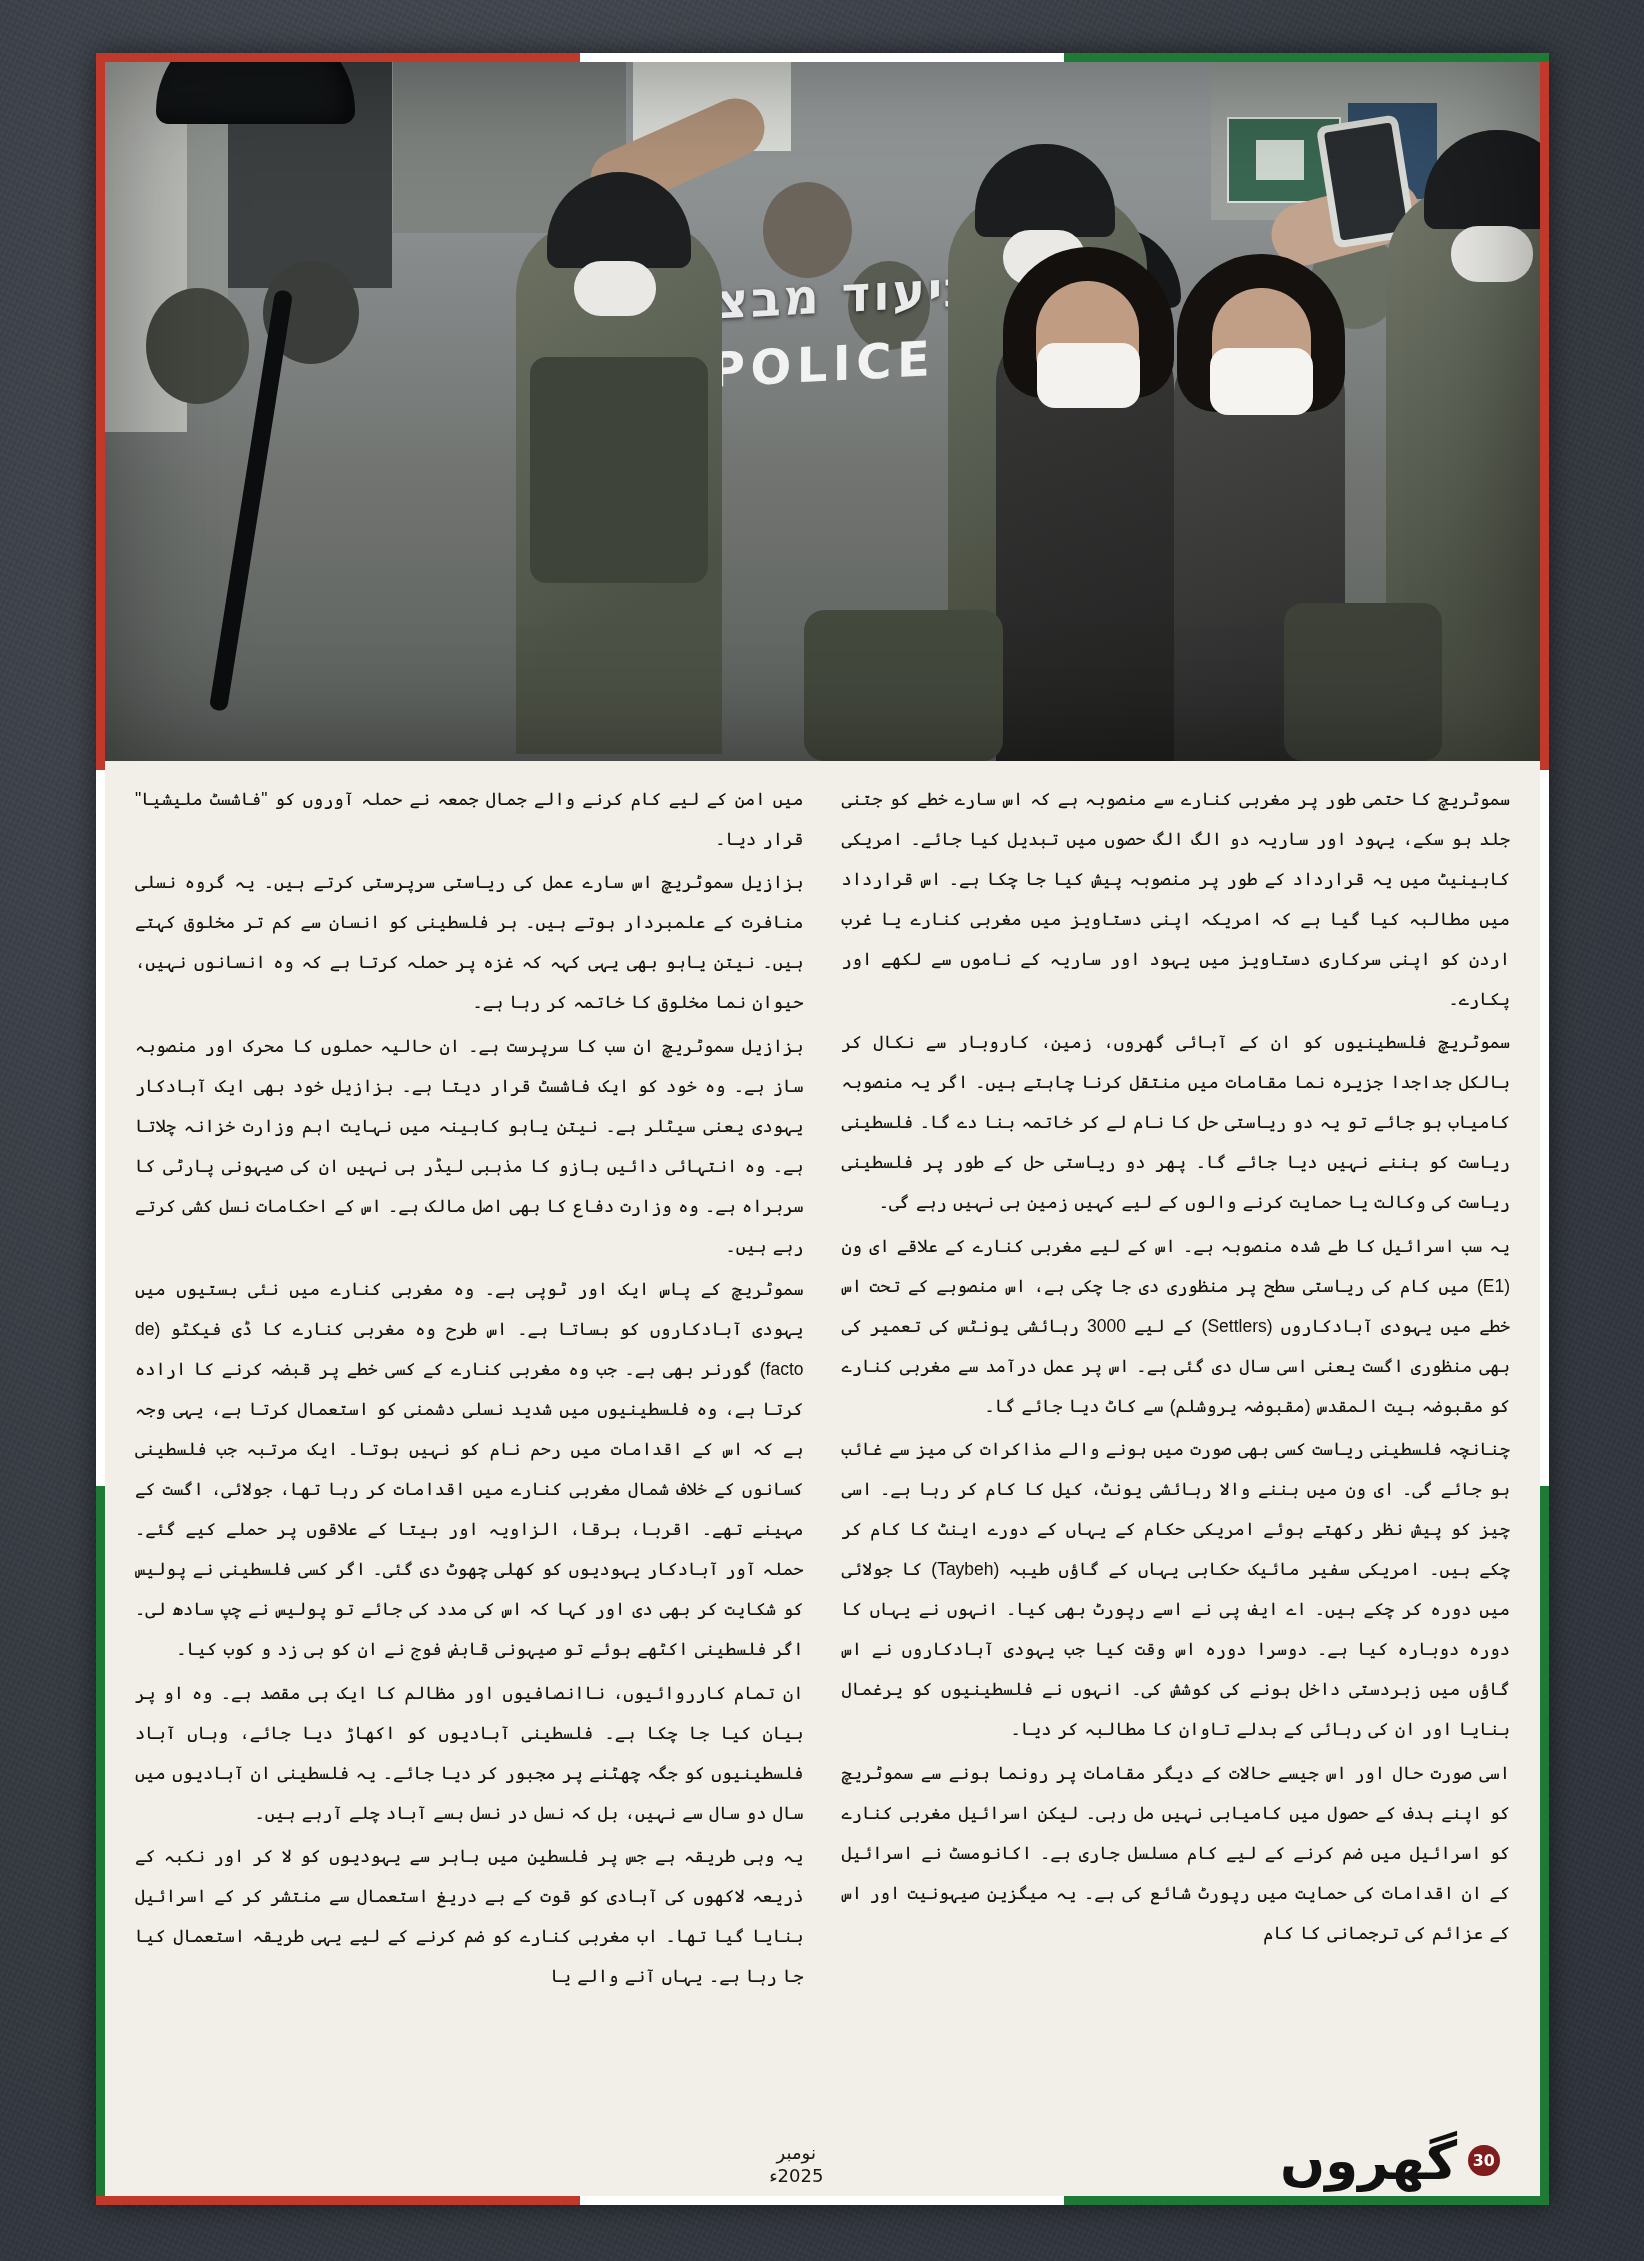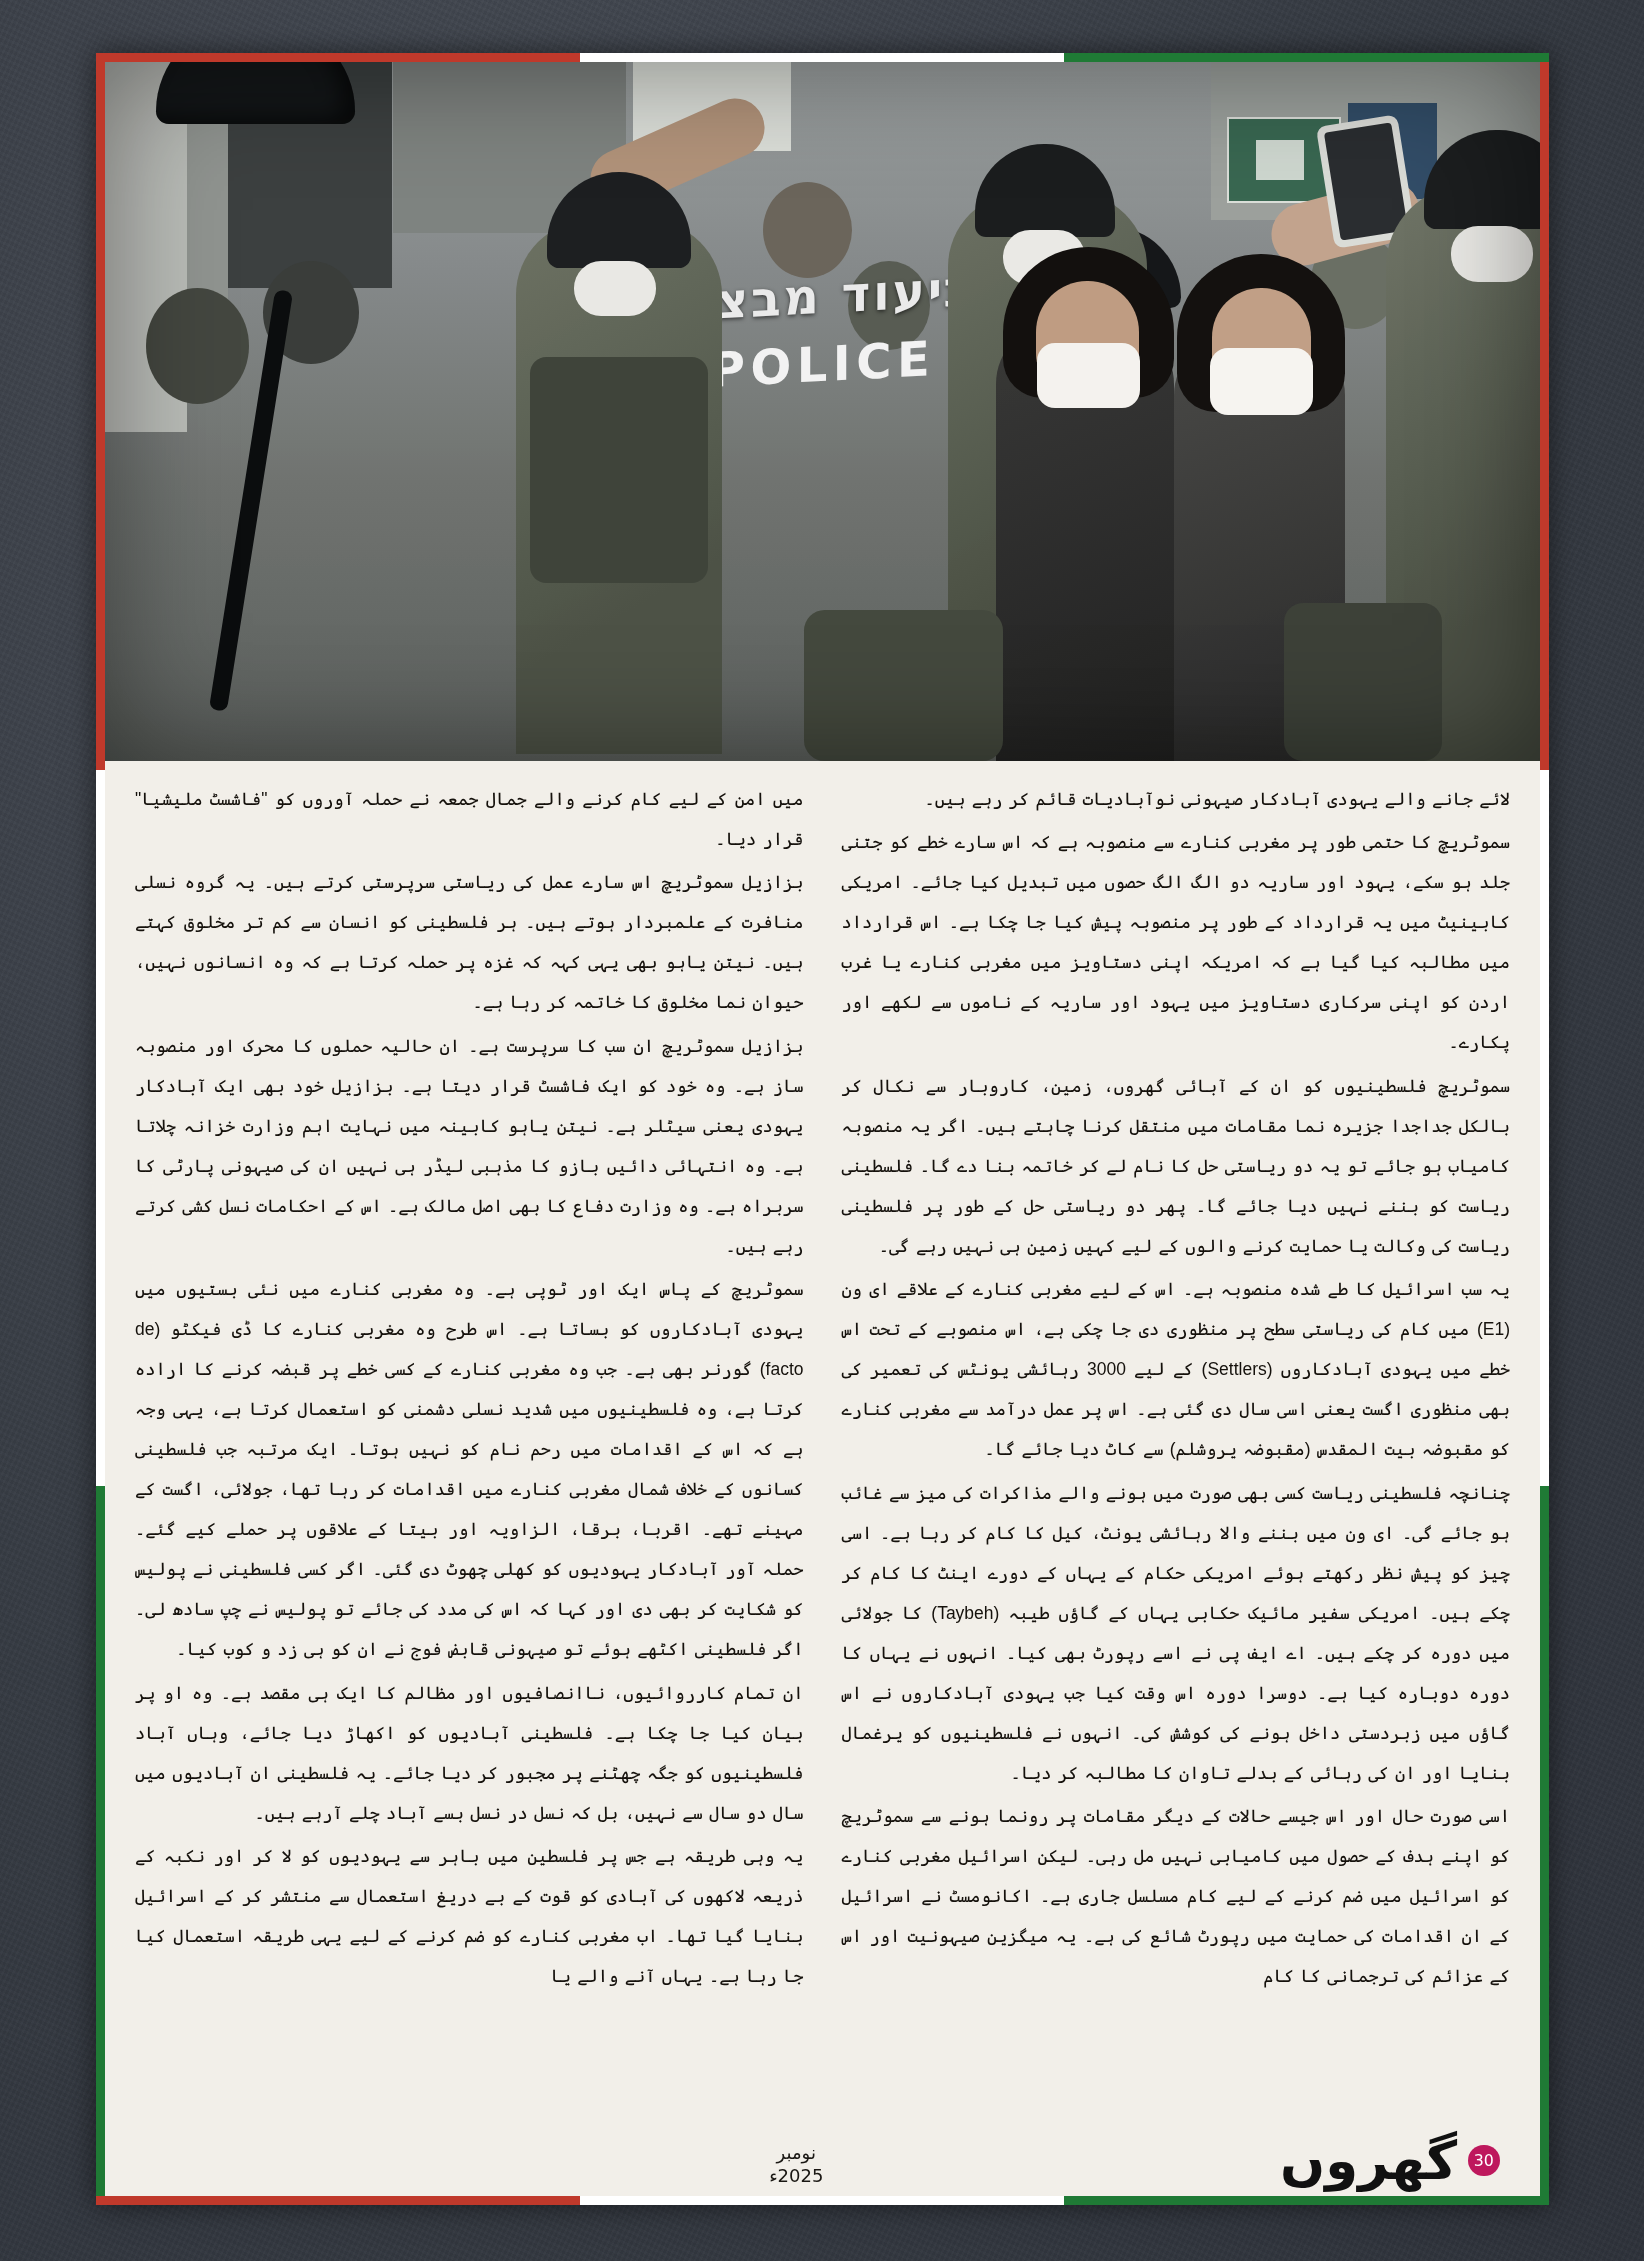--- a/index.html
+++ b/index.html
@@ -197,23 +197,23 @@
   .masthead-name{
     font-size:53px;
     font-weight:bold;
     color:#111;
     letter-spacing:-1.4px;
     line-height:1;
     font-family:"DejaVu Sans","Liberation Sans",sans-serif;
   }
   .pagenum{
     width:31.5px;height:31.5px;border-radius:50%;
-    background:#be185d;color:#fff;
+    background:#7f1d1d;color:#fff;
     display:flex;align-items:center;justify-content:center;
-    font-size:15.8px;font-weight:normal;
+    font-size:15.8px;font-weight:bold;
   }
   .footer-spacer{width:151px;}
 </style>
 </head>
 <body>
 
 <div class="bg-texture"></div>
 
 <div class="page">
   <div class="edge edge-left"></div>
@@ -284,21 +284,20 @@
       <div class="gearbag"></div>
       <div class="gearbag2"></div>
       <div class="ground"></div>
       <div class="vignette"></div>
     </div>
 
     <div class="body-area">
       <div class="cols">
 
         <div class="col">
-          <p>لائے جانے والے یہودی آبادکار صیہونی نوآبادیات قائم کر رہے ہیں۔</p>
           <p>سموٹریچ کا حتمی طور پر مغربی کنارے سے منصوبہ ہے کہ اس سارے خطے کو جتنی جلد ہو سکے، یہود اور ساریہ دو الگ الگ حصوں میں تبدیل کیا جائے۔ امریکی کابینیٹ میں یہ قرارداد کے طور پر منصوبہ پیش کیا جا چکا ہے۔ اس قرارداد میں مطالبہ کیا گیا ہے کہ امریکہ اپنی دستاویز میں مغربی کنارے یا غرب اردن کو اپنی سرکاری دستاویز میں یہود اور ساریہ کے ناموں سے لکھے اور پکارے۔</p>
           <p>سموٹریچ فلسطینیوں کو ان کے آبائی گھروں، زمین، کاروبار سے نکال کر بالکل جداجدا جزیرہ نما مقامات میں منتقل کرنا چاہتے ہیں۔ اگر یہ منصوبہ کامیاب ہو جائے تو یہ دو ریاستی حل کا نام لے کر خاتمہ بنا دے گا۔ فلسطینی ریاست کو بننے نہیں دیا جائے گا۔ پھر دو ریاستی حل کے طور پر فلسطینی ریاست کی وکالت یا حمایت کرنے والوں کے لیے کہیں زمین ہی نہیں رہے گی۔</p>
           <p>یہ سب اسرائیل کا طے شدہ منصوبہ ہے۔ اس کے لیے مغربی کنارے کے علاقے ای ون (E1) میں کام کی ریاستی سطح پر منظوری دی جا چکی ہے، اس منصوبے کے تحت اس خطے میں یہودی آبادکاروں (Settlers) کے لیے 3000 رہائشی یونٹس کی تعمیر کی بھی منظوری اگست یعنی اسی سال دی گئی ہے۔ اس پر عمل درآمد سے مغربی کنارے کو مقبوضہ بیت المقدس (مقبوضہ یروشلم) سے کاٹ دیا جائے گا۔</p>
           <p>چنانچہ فلسطینی ریاست کسی بھی صورت میں ہونے والے مذاکرات کی میز سے غائب ہو جائے گی۔ ای ون میں بننے والا رہائشی یونٹ، کیل کا کام کر رہا ہے۔ اسی چیز کو پیش نظر رکھتے ہوئے امریکی حکام کے یہاں کے دورے اینٹ کا کام کر چکے ہیں۔ امریکی سفیر مائیک حکابی یہاں کے گاؤں طیبہ (Taybeh) کا جولائی میں دورہ کر چکے ہیں۔ اے ایف پی نے اسے رپورٹ بھی کیا۔ انہوں نے یہاں کا دورہ دوبارہ کیا ہے۔ دوسرا دورہ اس وقت کیا جب یہودی آبادکاروں نے اس گاؤں میں زبردستی داخل ہونے کی کوشش کی۔ انہوں نے فلسطینیوں کو یرغمال بنایا اور ان کی رہائی کے بدلے تاوان کا مطالبہ کر دیا۔</p>
           <p>اسی صورت حال اور اس جیسے حالات کے دیگر مقامات پر رونما ہونے سے سموٹریچ کو اپنے ہدف کے حصول میں کامیابی نہیں مل رہی۔ لیکن اسرائیل مغربی کنارے کو اسرائیل میں ضم کرنے کے لیے کام مسلسل جاری ہے۔ اکانومسٹ نے اسرائیل کے ان اقدامات کی حمایت میں رپورٹ شائع کی ہے۔ یہ میگزین صیہونیت اور اس کے عزائم کی ترجمانی کا کام</p>
         </div>
 
         <div class="col">
           <p>میں امن کے لیے کام کرنے والے جمال جمعہ نے حملہ آوروں کو "فاشسٹ ملیشیا" قرار دیا۔</p>
           <p>بزازیل سموٹریچ اس سارے عمل کی ریاستی سرپرستی کرتے ہیں۔ یہ گروہ نسلی منافرت کے علمبردار ہوتے ہیں۔ ہر فلسطینی کو انسان سے کم تر مخلوق کہتے ہیں۔ نیتن یاہو بھی یہی کہہ کہ غزہ پر حملہ کرتا ہے کہ وہ انسانوں نہیں، حیوان نما مخلوق کا خاتمہ کر رہا ہے۔</p>

